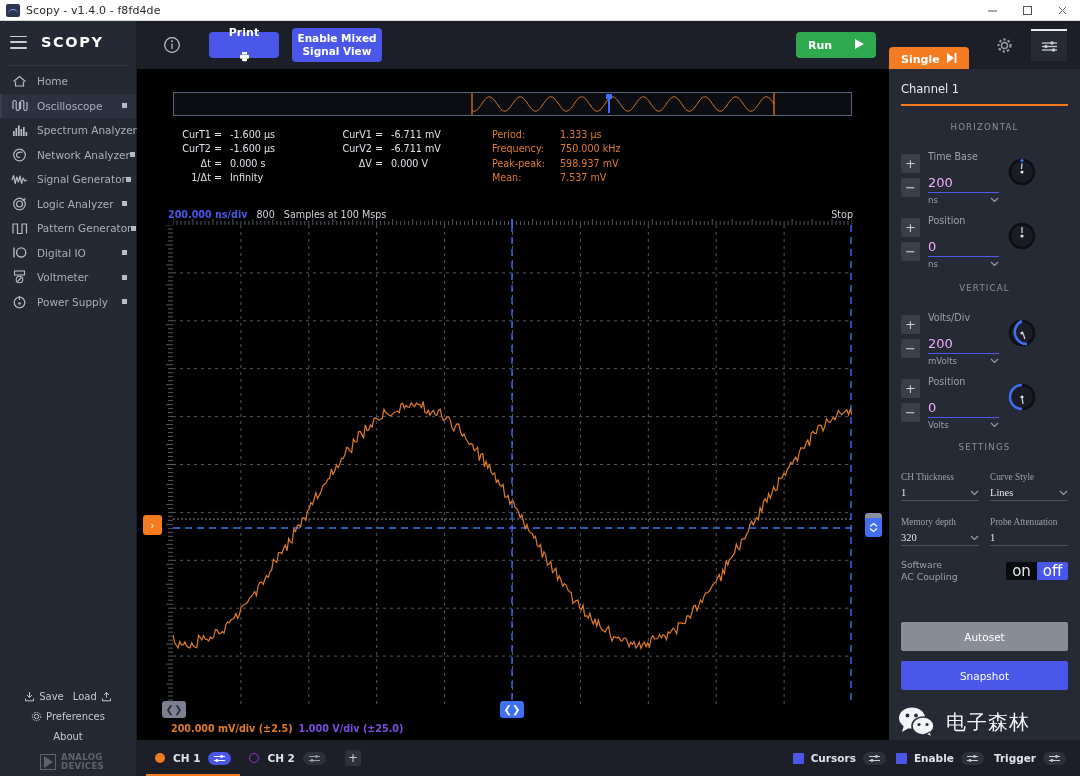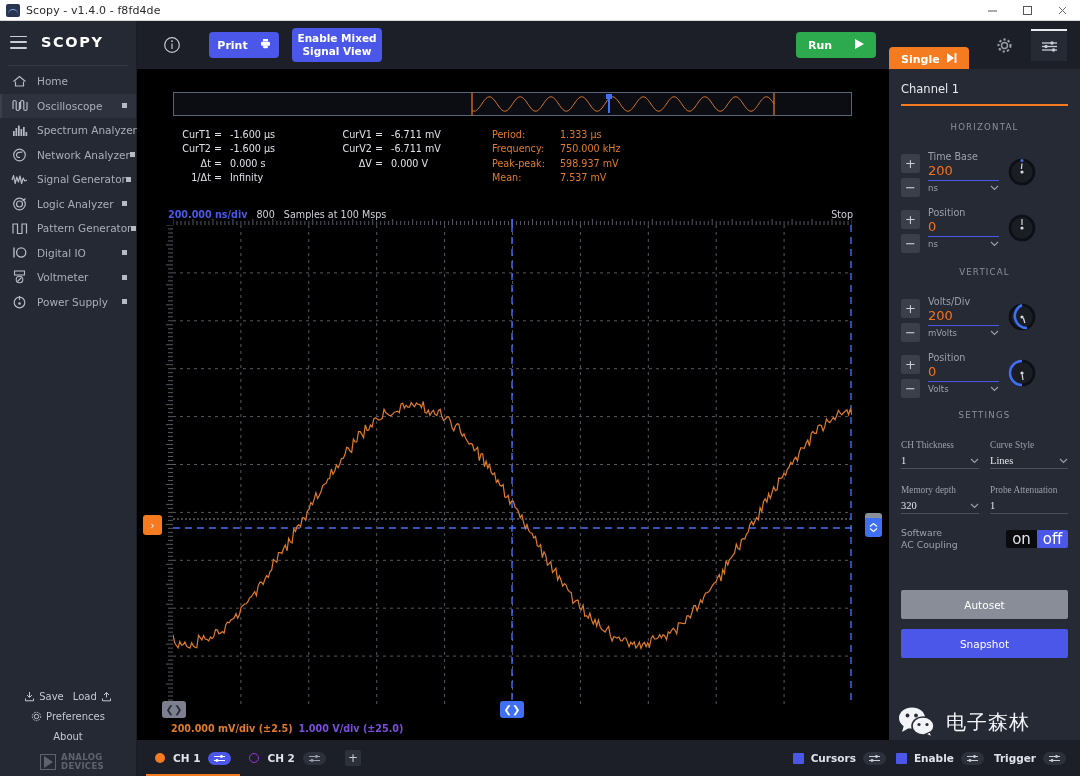--- a/index.html
+++ b/index.html
@@ -79,21 +79,21 @@
   .toolbar {
     position: absolute; left: 137px; top: 21px; width: 943px; height: 48px;
     background: #1c1f28; display: flex; align-items: center; padding: 0 13px 0 26px;
   }
   .info-ico { width: 18px; height: 18px; margin-right: 28px; cursor: pointer; }
   .btn {
     border: none; border-radius: 4px; color: #fff; cursor: pointer;
     font-family: inherit; font-size: 11px; font-weight: 700;
     display: flex; align-items: center; justify-content: center;
   }
-  .btn-print { background: #4a57e8; width: 70px; height: 26px; gap: 12px; padding: 0 9px; }
+  .btn-print { background: #4a57e8; width: 70px; height: 26px; gap: 12px; padding: 0 9px; flex-direction: column; }
   .btn-mixed { background: #4a57e8; width: 90px; height: 34px; line-height: 13px; text-align: center; margin-left: 13px; flex-direction: column; font-size: 10.5px; }
   .btn-run { background: #2eaa4e; width: 80px; height: 26px; justify-content: space-between; padding: 0 12px; margin-left: auto; }
   .btn-single { background: #f47b20; width: 80px; height: 26px; justify-content: space-between; padding: 0 12px; margin-left: 13px; margin-top: 29px; }
   .gear-btn { width: 26px; height: 26px; margin-left: 22px; display:flex; align-items:center; justify-content:center; cursor: pointer; }
   .menu-btn {
     width: 36px; height: 32px; margin-left: 14px; background: #262a35;
     border-top: 2px solid #e9ebef; display: flex; align-items: center; justify-content: center; cursor: pointer;
   }
 
   
@@ -163,22 +163,22 @@
   .ctl { display: flex; align-items: flex-start; gap: 8px; margin-bottom: 9px; }
   .pm { display: flex; flex-direction: column; gap: 5px; padding-top: 4px; }
   .pmbtn {
     width: 19px; height: 19px; background: #3a3f4b; border: none; border-radius: 2px;
     color: #c9cdd6; font-size: 13px; line-height: 1; cursor: pointer; font-family: inherit;
     display: flex; align-items: center; justify-content: center;
   }
   .fieldwrap { width: 71px; }
   .f-lbl { font-size: 9.6px; color: #9aa0ab; line-height: 13px; }
   .f-val {
-    font-size: 13px; color: #f97316; border-bottom: 1.4px solid #4a57e8;
-    padding-bottom: 1px; line-height: 16px;
+    font-size: 13px; color: #f0abfc; border-bottom: 1.4px solid #4a57e8;
+    padding-bottom: 1px; line-height: 16px; margin-top: 12px;
   }
   .f-unit {
     display: flex; align-items: center; justify-content: space-between;
     font-size: 8.6px; color: #9aa0ab; margin-top: 2px; cursor: pointer;
   }
   .knob { width: 30px; height: 30px; margin-top: 7px; }
 
   .sgrid { display: grid; grid-template-columns: 1fr 1fr; gap: 5px 11px; margin-top: 3px; font-family: Liberation Serif, serif; }
   .sfield { }
   .sfield .lbl { font-size: 9.3px; color: #9aa0ab; line-height: 14px; white-space: nowrap; }

